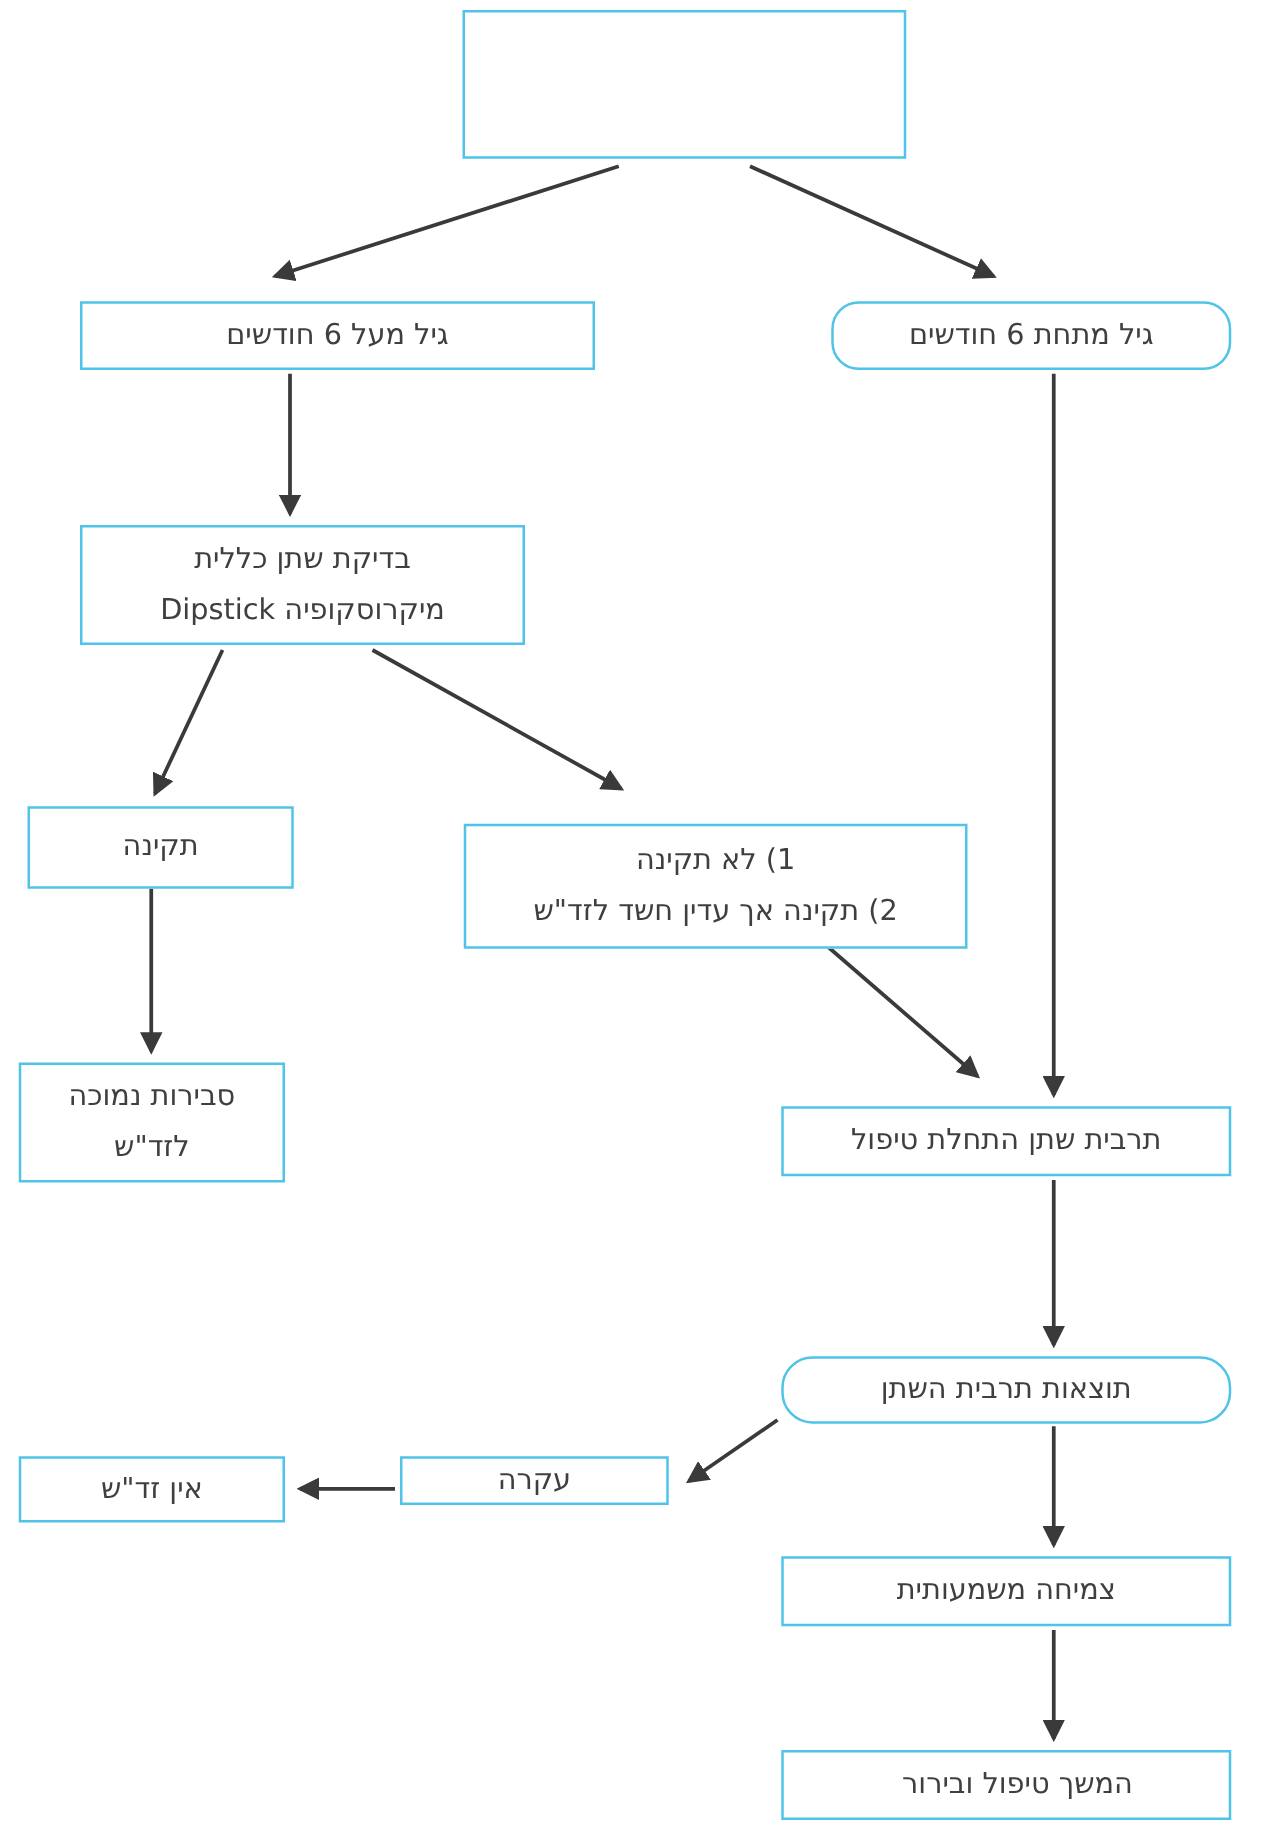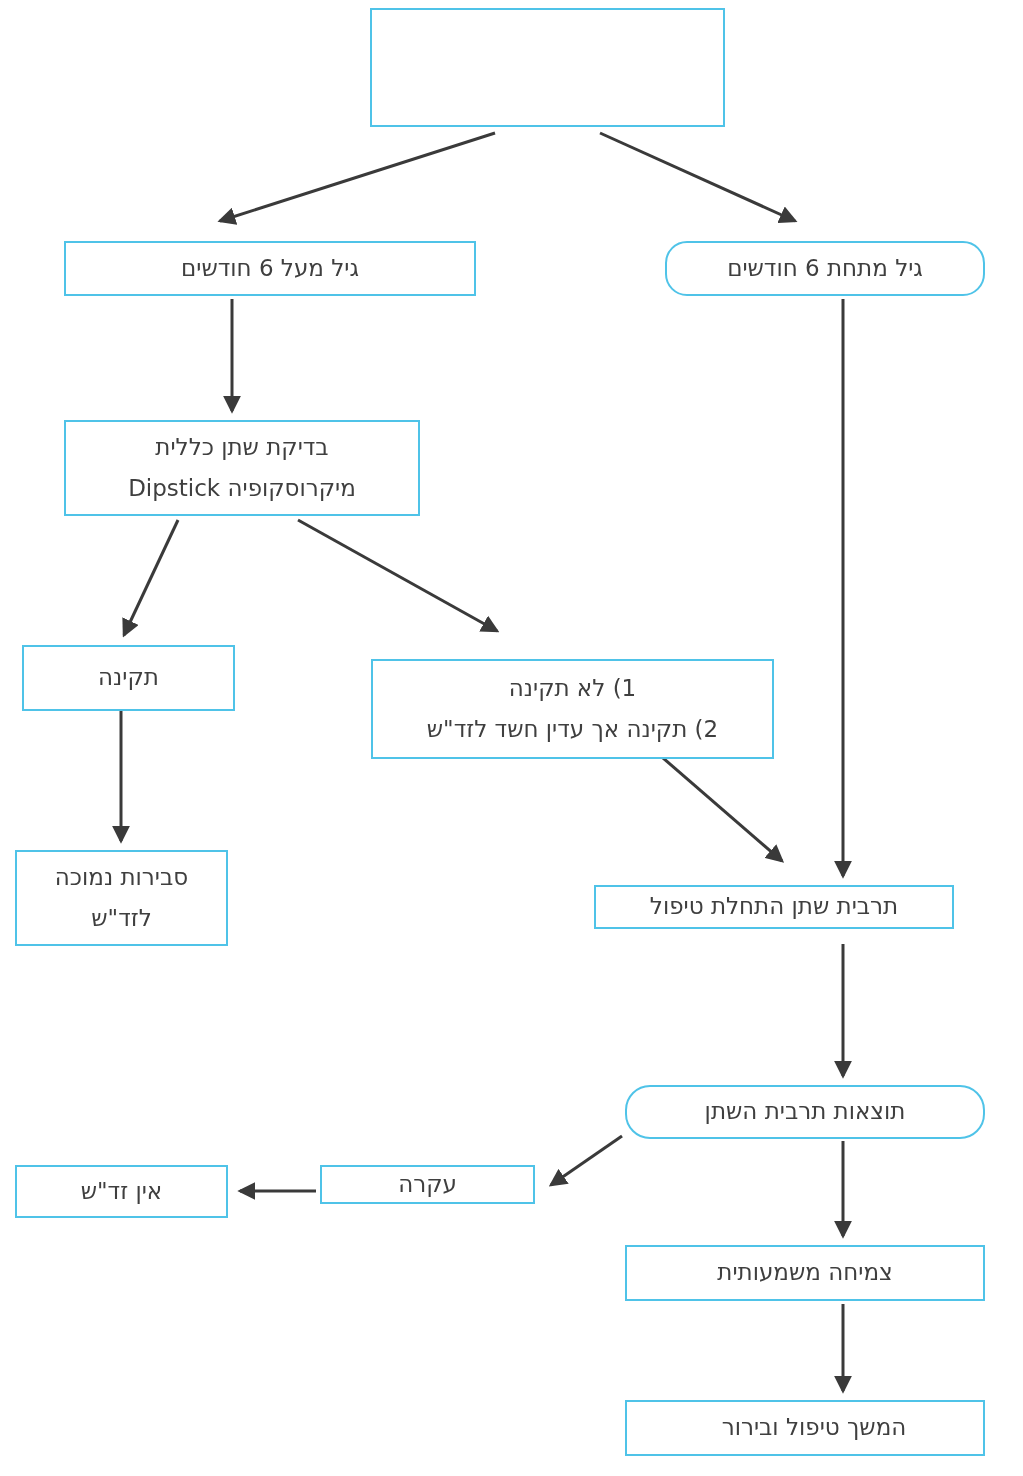--- a/index.html
+++ b/index.html
@@ -93,21 +93,21 @@
   <div class="node tall" style="left:330px; top:659px; width:403px; height:100px;margin-left:41px;">
     <span class="line">1) לא תקינה</span>
     <span class="line">2) תקינה אך עדין חשד לזד"ש</span>
   </div>
 
   <div class="node tall" style="left:15px; top:850px; width:213px; height:96px;">
     <span class="line">סבירות נמוכה</span>
     <span class="line">לזד"ש</span>
   </div>
 
-  <div class="node" style="left:594px; top:885px; width:360px; height:44px;">
+  <div class="node" style="left:625px; top:885px; width:360px; height:56px;">
     <span class="line">תרבית שתן התחלת טיפול</span>
   </div>
 
   <div class="node" style="left:625px; top:1085px; width:360px; height:54px;border-radius:25px;">
     <span class="line">תוצאות תרבית השתן</span>
   </div>
 
   <div class="node" style="left:320px; top:1165px; width:215px; height:39px;">
     <span class="line">עקרה</span>
   </div>

